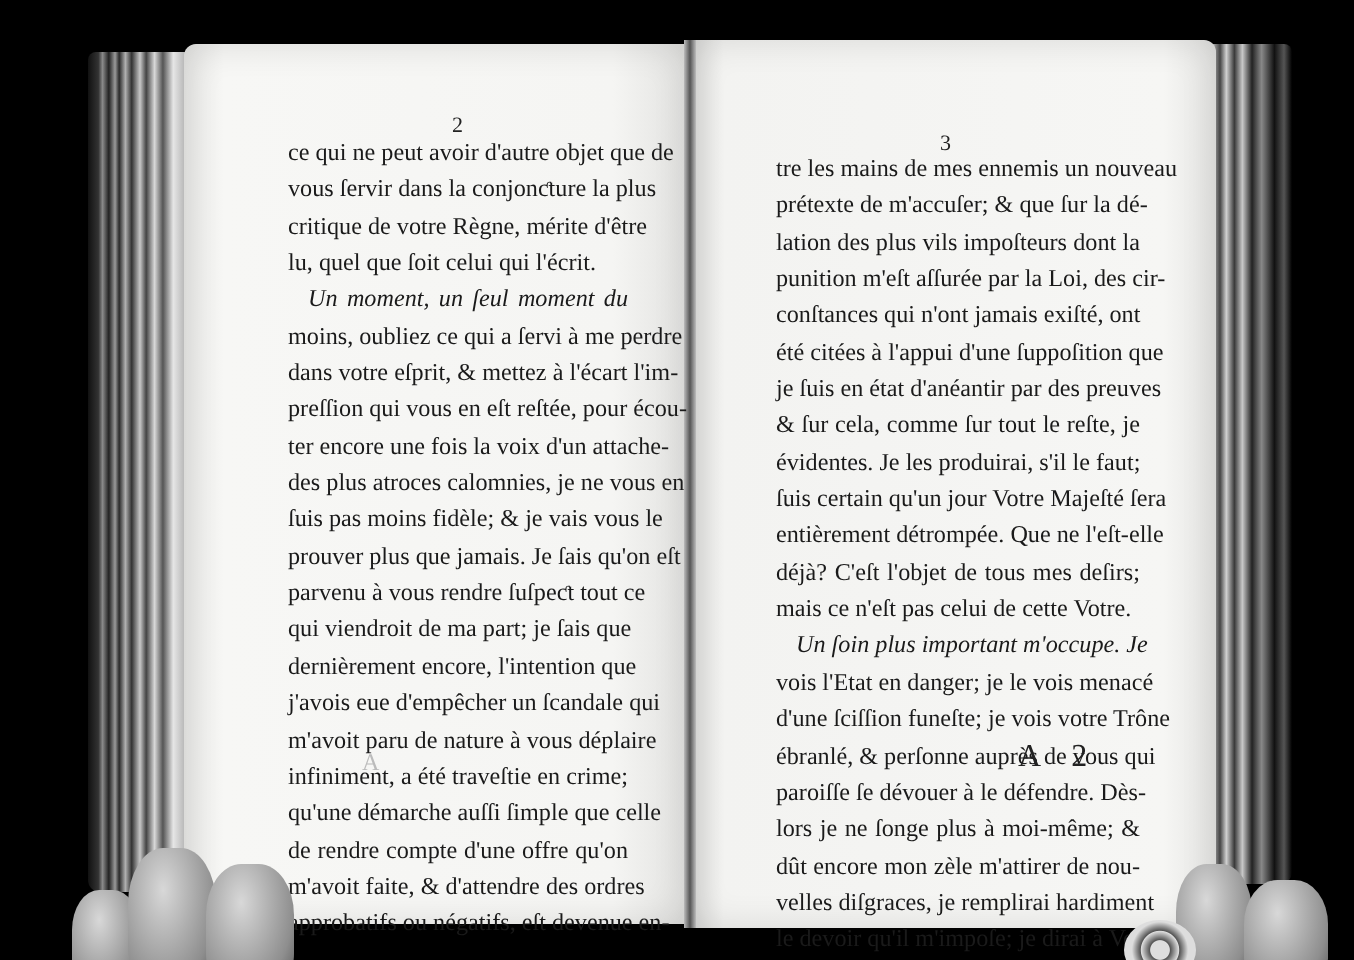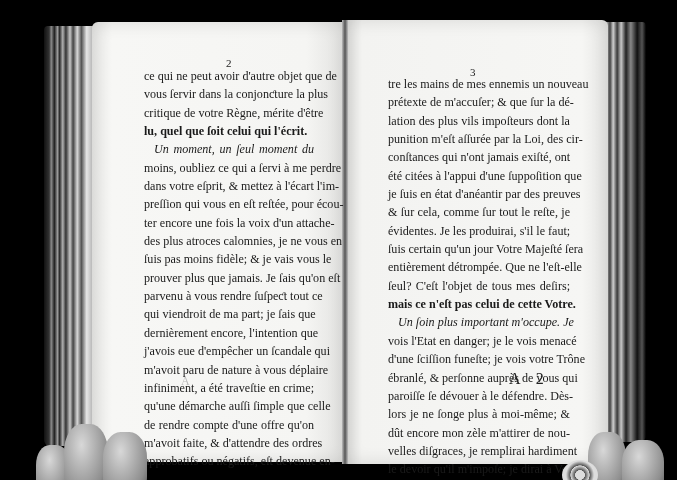--- a/index.html
+++ b/index.html
@@ -6,21 +6,21 @@
     body { width:677px; height:480px; background:#000; position:relative; overflow:hidden; font-family:"Liberation Serif", "DejaVu Serif", serif; }
     .edges-left { position:absolute; left:44px; top:26px; width:52px; height:420px; background:linear-gradient(90deg,#111 0,#333 10%,#8a8a8a 14%,#222 20%,#9a9a9a 26%,#2a2a2a 30%,#b0b0b0 36%,#333 42%,#c8c8c8 50%,#444 56%,#d8d8d8 64%,#555 72%,#e6e6e6 82%,#999 100%); border-radius:4px 0 0 6px; }
     .edges-right { position:absolute; left:606px; top:22px; width:40px; height:420px; background:linear-gradient(90deg,#bbb 0,#444 10%,#d0d0d0 18%,#3a3a3a 28%,#c8c8c8 38%,#222 50%,#888 62%,#111 78%,#555 90%,#000 100%); border-radius:0 4px 6px 0; }
     .page { position:absolute; background:#f4f4f2; box-shadow: inset 0 0 18px rgba(0,0,0,0.12); }
     .page-left { left:92px; top:22px; width:252px; height:440px; border-radius:6px 0 0 10px; background:linear-gradient(90deg,#e8e8e6 0,#f7f7f5 8%,#f5f5f3 85%,#e2e2e0 100%); }
     .page-right { left:346px; top:20px; width:262px; height:444px; border-radius:0 6px 10px 0; background:linear-gradient(90deg,#dcdcda 0,#f3f3f1 6%,#f6f6f4 90%,#e4e4e2 100%); }
     .gutter { position:absolute; left:342px; top:20px; width:6px; height:444px; background:linear-gradient(90deg,#bcbcbc,#555,#bcbcbc); }
     .page-num { position:absolute; font-size:11px; color:#222; }
     .text { position:absolute; font-size:12.1px; line-height:18.35px; color:#1a1a1a; text-align:justify; }
     .text .ln { display:block; white-space:nowrap; text-align-last:justify; }
-    .text .ln.last { text-align-last:left;font-weight:bold; }
+    .text .ln.last { text-align-last:left; }
     .text .ln.indent { padding-left:10px;font-style:italic; }
     .sig { position:absolute; font-size:16px; color:#222; letter-spacing:6px; }
     .sig-faint { position:absolute; font-size:12px; color:#bbb; }
     .finger { position:absolute; background:radial-gradient(ellipse at 40% 30%, #d8d8d8, #8e8e8e 70%, #555 100%); border-radius:40% 40% 30% 30%; }
     .ball { position:absolute; left:562px; top:460px; width:36px; height:30px; border-radius:50%; background:radial-gradient(circle, #ddd 20%, #555 22%, #ddd 40%, #555 42%, #ddd 60%); }
   </style>
 </head>
 <body>
 
 <div class="edges-left"></div>
@@ -63,21 +63,21 @@
   <span class="ln">prétexte de m'accuſer; &amp; que ſur la dé-</span>
   <span class="ln">lation des plus vils impoſteurs dont la</span>
   <span class="ln">punition m'eſt aſſurée par la Loi, des cir-</span>
   <span class="ln">conſtances qui n'ont jamais exiſté, ont</span>
   <span class="ln">été citées à l'appui d'une ſuppoſition que</span>
   <span class="ln">je ſuis en état d'anéantir par des preuves</span>
   <span class="ln">&amp; ſur cela, comme ſur tout le reſte, je</span>
   <span class="ln">évidentes. Je les produirai, s'il le faut;</span>
   <span class="ln">ſuis certain qu'un jour Votre Majeſté ſera</span>
   <span class="ln">entièrement détrompée. Que ne l'eſt-elle</span>
-  <span class="ln">ſeul? C'eſt l'objet de tous mes deſirs;</span>
+  <span class="ln">déjà? C'eſt l'objet de tous mes deſirs;</span>
   <span class="ln last">mais ce n'eſt pas celui de cette Votre.</span>
   <span class="ln indent">Un ſoin plus important m'occupe. Je</span>
   <span class="ln">vois l'Etat en danger; je le vois menacé</span>
   <span class="ln">d'une ſciſſion funeſte; je vois votre Trône</span>
   <span class="ln">ébranlé, &amp; perſonne auprès de vous qui</span>
   <span class="ln">paroiſſe ſe dévouer à le défendre. Dès-</span>
   <span class="ln">lors je ne ſonge plus à moi-même; &amp;</span>
   <span class="ln">dût encore mon zèle m'attirer de nou-</span>
   <span class="ln">velles diſgraces, je remplirai hardiment</span>
   <span class="ln">le devoir qu'il m'impoſe; je dirai à Votre</span>

